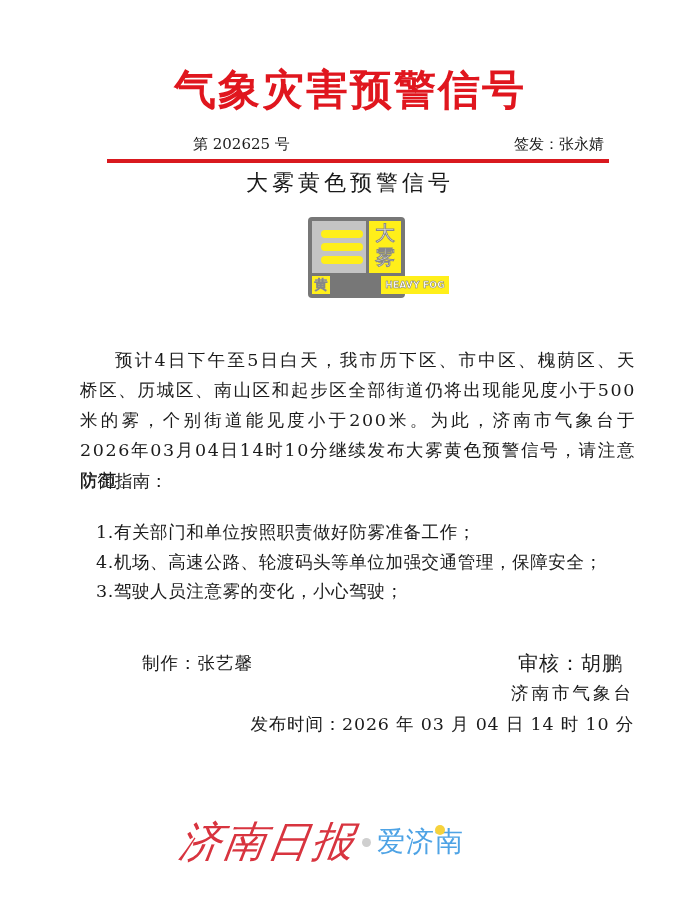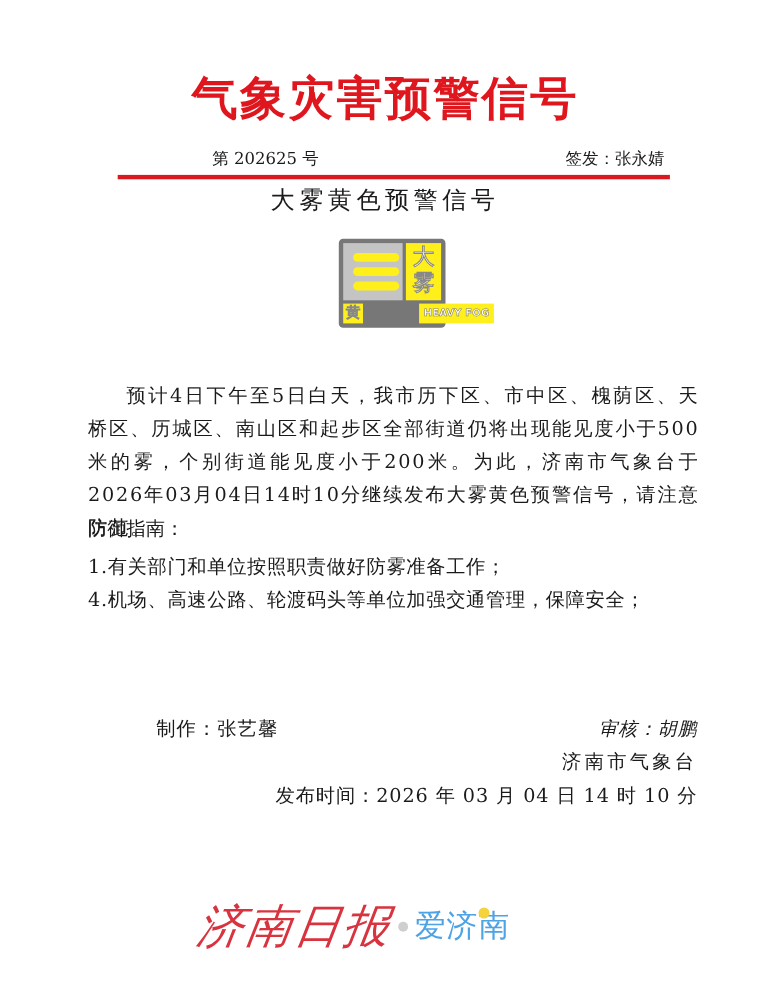--- a/index.html
+++ b/index.html
@@ -23,24 +23,24 @@
     text-align: center; line-height: 24px; -webkit-text-stroke: 1px #888; }
   .icon-small { left: 4px; top: 59px; width: 18px; height: 18px; background: #ffef1a; color: #ffffff;
     font-family: "DejaVu Sans", sans-serif; font-size: 13px; font-weight: bold; text-align: center;
     line-height: 18px; -webkit-text-stroke: 0.6px #888; }
   .icon-label { left: 25px; top: 59px; width: 68px; height: 18px; background: #ffef1a; color: #ffffff;
     font-family: "DejaVu Sans", sans-serif; font-size: 9px; font-weight: bold; text-align: center;
     line-height: 18px; -webkit-text-stroke: 0.5px #777; letter-spacing: 0.2px; margin-left: 48px; }
   .para { left: 80px; width: 556px; top: 345px; font-size: 17.5px; line-height: 30px;
     text-indent: 2em; text-align: justify; letter-spacing: 1.6px; }
   .guide-title { left: 80px; top: 468px; font-size: 17.5px; line-height: 26px; }
-  .guide-list { left: 80px; top: 502px; margin: 0; padding: 0; list-style: none; }
+  .guide-list { left: 80px; top: 502px; margin: 16px; padding: 0; list-style: none; }
   .guide-list li { font-size: 17.5px; line-height: 29.5px; letter-spacing: 0.6px; }
   .made-by { left: 142px; top: 650px; font-size: 17.5px; line-height: 26px; letter-spacing: 1px; }
-  .reviewer { right: 66px; top: 650px; font-size: 17px; line-height: 26px; letter-spacing: 1px; font-style: italic; }
+  .reviewer { right: 77px; top: 650px; font-size: 20px; line-height: 26px; letter-spacing: 1px; }
   .org { right: 66px; top: 680px; font-size: 17.5px; line-height: 26px; letter-spacing: 3px; }
   .pubtime { right: 66px; top: 711px; font-size: 17.5px; line-height: 26px; letter-spacing: 0.8px; }
   .logo { left: 180px; top: 812px; height: 60px; display: flex; align-items: center; }
   .logo-a { font-family: "DejaVu Serif", serif; font-style: italic; font-size: 42px; color: #d8343f;
     letter-spacing: 2px; transform: skewX(-8deg); }
   .logo-dot { width: 9px; height: 9px; border-radius: 50%; background: #cfcfcf; margin: 0 6px; }
   .logo-b { font-family: "DejaVu Sans", sans-serif; font-weight: normal; font-size: 28px; color: #4ea3e5;
     letter-spacing: 1px; position: relative; }
   .logo-heart { position: absolute; left: 58px; top: 2px; width: 10px; height: 10px;
     background: #f6d23c; border-radius: 50%; }
@@ -63,20 +63,21 @@
   <div class="abs icon-big">大雾</div>
   <div class="abs icon-small">黄</div>
   <div class="abs icon-label">HEAVY FOG</div>
 </div>
 
 <div class="abs para">预计4日下午至5日白天，我市历下区、市中区、槐荫区、天桥区、历城区、南山区和起步区全部街道仍将出现能见度小于500米的雾，个别街道能见度小于200米。为此，济南市气象台于2026年03月04日14时10分继续发布大雾黄色预警信号，请注意防范。</div>
 <div class="abs guide-title">防御指南：</div>
 <ul class="abs guide-list">
   <li>1.有关部门和单位按照职责做好防雾准备工作；</li>
   <li>4.机场、高速公路、轮渡码头等单位加强交通管理，保障安全；</li>
+  <li>3.驾驶人员注意雾的变化，小心驾驶；</li>
 </ul>
 
 <div class="abs made-by">制作：张艺馨</div>
 <div class="abs reviewer">审核：胡鹏</div>
 <div class="abs org">济南市气象台</div>
 <div class="abs pubtime">发布时间：2026 年 03 月 04 日 14 时 10 分</div>
 
 <div class="abs logo">
   <span class="logo-a">济南日报</span>
   <span class="logo-dot"></span>

